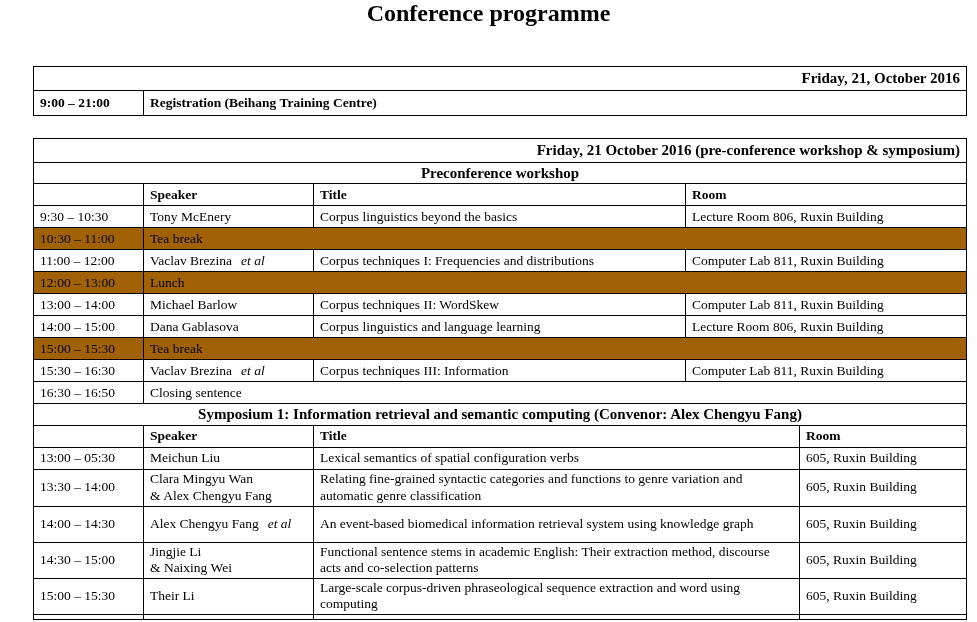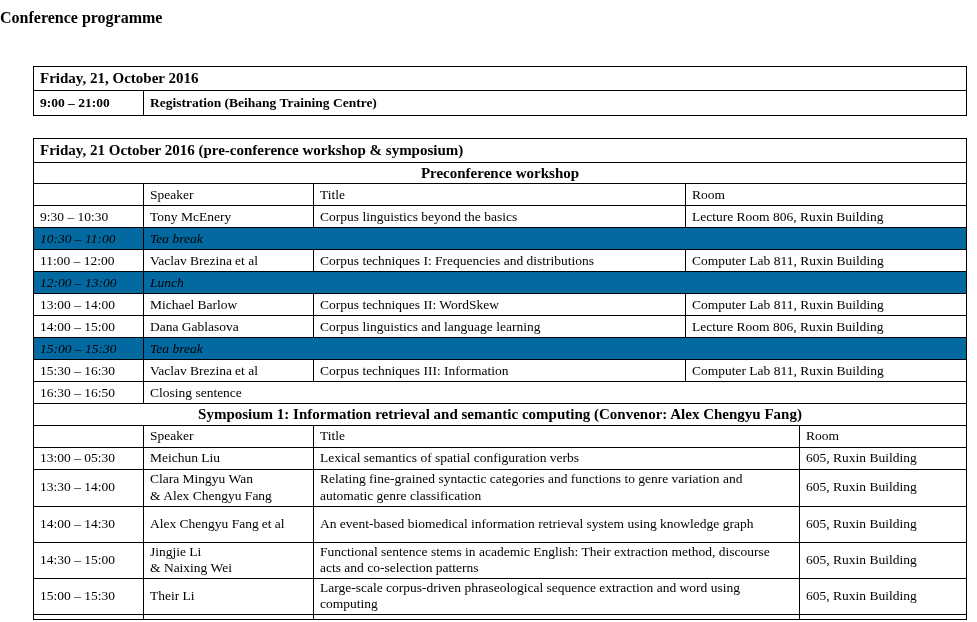--- a/index.html
+++ b/index.html
@@ -3,42 +3,42 @@
 <meta charset="utf-8">
 <style>
   * { box-sizing: border-box; }
   html, body { margin: 0; padding: 0; }
   body {
     width: 977px; height: 622px; overflow: hidden;
     background: #ffffff; color: #000000;
     font-family: "Liberation Serif", serif;
   }
   .page-title {
-    font-size: 16px; font-weight: bold; 
-    padding-top: 9px; height: 38px;
+    font-size: 24px; font-weight: bold; text-align: center;
+    height: 38px;
   }
   table {
     border-collapse: collapse; table-layout: fixed;
     margin-left: 33px; width: 933px;
   }
   #registration-table { margin-top: 28px; }
   #day-table-a { margin-top: 22px; }
   #day-table-b { margin-top: -1px; }
   td {
     border: 1px solid #000000;
     font-size: 13.5px; line-height: 1.22;
     padding: 1px 6px; vertical-align: middle;
     overflow: hidden;
   }
-  .day-head   { font-size: 15px; font-weight: bold; text-align: left; }
+  .day-head   { font-size: 15px; font-weight: bold; text-align: right; }
   .sec-head   { font-size: 15px; font-weight: bold; text-align: center; }
-  .colhead    { font-weight: normal; }
+  .colhead    { font-weight: bold; }
   .bold       { font-weight: bold; }
-  .break td   { background: #0369a1; font-style: italic; }
-  .ital       { margin-left: 3px; }
+  .break td   { background: #a16207; }
+  .ital       { font-style: italic; margin-left: 9px; }
   .h22 { height: 22px; } .h23 { height: 17px; } .h24 { height: 24px; }
   .h25 { height: 25px; } .h34 { height: 34px; } .h36 { height: 36px; }
   .h37 { height: 37px; } .h5  { height: 5px;  }
   .h5 td { padding: 0; }
 </style>
 </head>
 <body>
 
 <div class="page-title">Conference programme</div>
 

